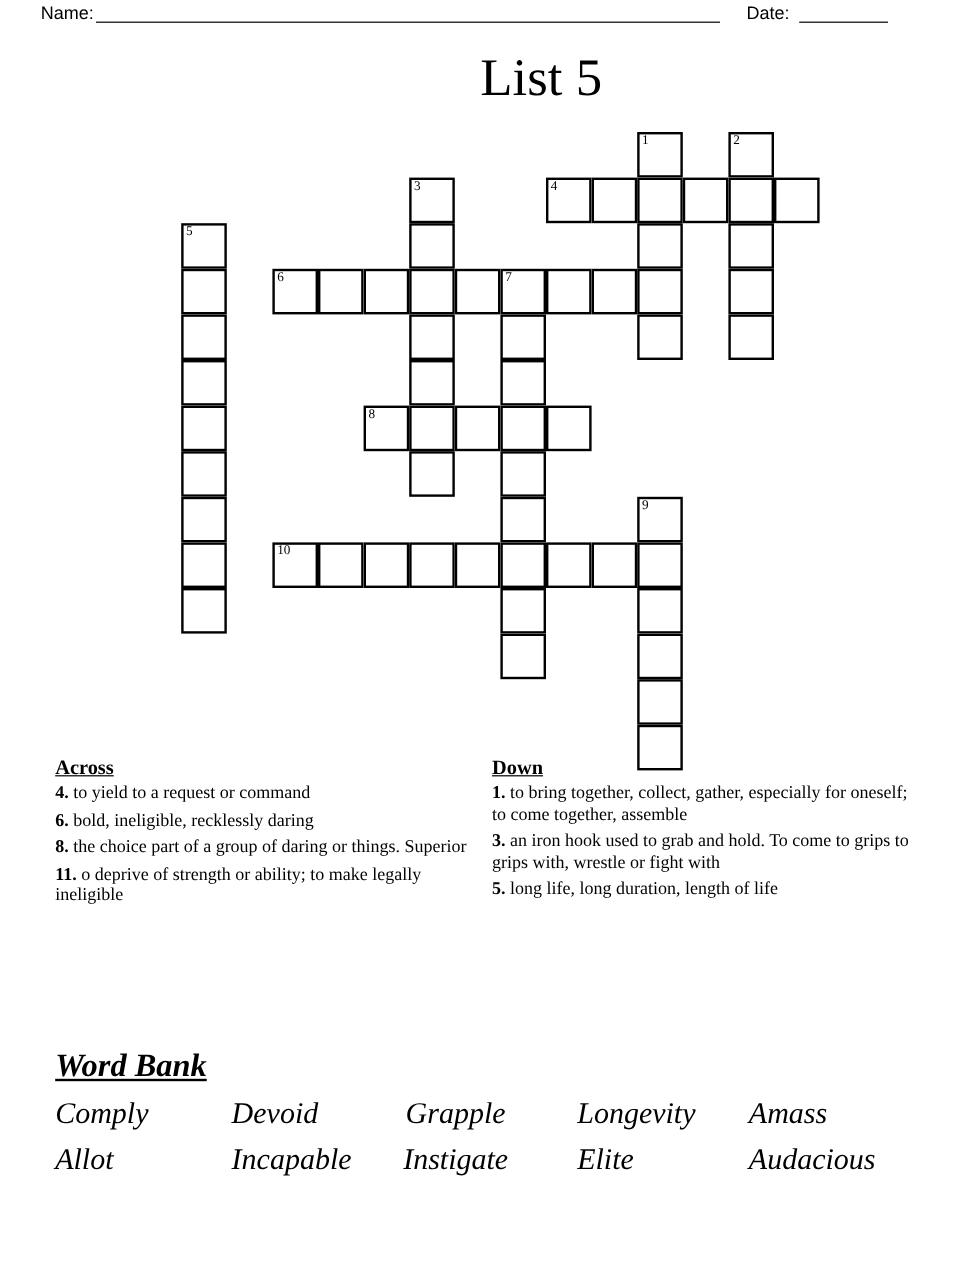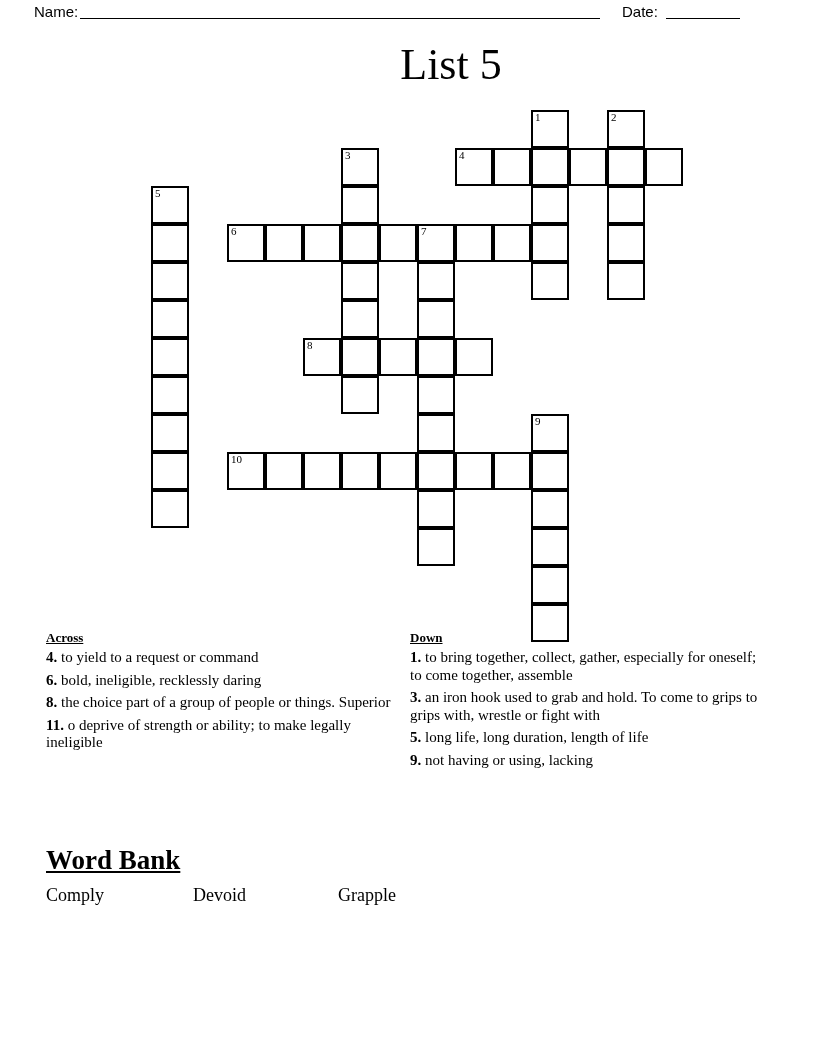--- a/index.html
+++ b/index.html
@@ -40,34 +40,34 @@
   .cell .num{
     position:absolute;left:2px;top:-1px;
     font-size:11px;line-height:12px;
     font-family:"Liberation Serif",serif;
   }
   
   .clues{position:absolute;top:630px;left:0;width:816px;}
   .col-across{position:absolute;left:46px;top:0;width:345px;}
   .col-down{position:absolute;left:410px;top:0;width:360px;}
   .clue-head{
-    font-weight:bold;font-size:13px;text-decoration:underline;
+    font-weight:bold;font-size:17px;text-decoration:underline;
     margin-bottom:3px;
   }
   .clue{
     font-size:15px;line-height:1.17;margin-bottom:5px;
   }
   .clue b{font-weight:bold;}
   
-  .wb{position:absolute;left:46px;top:845px;width:740px;}
+  .wb{position:absolute;left:46px;top:873px;width:740px;font-style:italic;}
   .wb-title{
     font-size:27px;font-weight:bold;text-decoration:underline;
     letter-spacing:0px;margin-bottom:6px;
   }
-  .wb-row{display:flex;font-size:18px;line-height:1.52;}
+  .wb-row{display:flex;font-size:25px;line-height:1.52;}
   .wb-word{display:block;}
   .wb-c0{width:147px;}
   .wb-c1{width:143px;}
   .wb-c2{width:145px;}
   .wb-c3{width:143px;}
   .wb-c4{width:160px;}
 </style>
 </head>
 <body>
 
@@ -163,37 +163,45 @@
     <div class="cell" style="left: 531px; top: 566px;"></div>
     <div class="cell" style="left: 531px; top: 604px;"></div>
   </div>
 
 <div class="clues">
   <div class="col-across">
     <div class="clue-head">Across</div>
     <div id="across-list">
         <div class="clue"><b>4.</b><span> to yield to a request or command</span></div>
         <div class="clue"><b>6.</b><span> bold, ineligible, recklessly daring</span></div>
-        <div class="clue"><b>8.</b><span> the choice part of a group of people or things. Superior</span></div>
+        <div class="clue"><b>8.</b><span> the choice part of a group of daring or things. Superior</span></div>
         <div class="clue"><b>11.</b><span> o deprive of strength or ability; to make legally ineligible</span></div>
       </div>
   </div>
   <div class="col-down">
     <div class="clue-head">Down</div>
     <div id="down-list">
         <div class="clue"><b>1.</b><span> to bring together, collect, gather, especially for oneself; to come together, assemble</span></div>
         <div class="clue"><b>3.</b><span> an iron hook used to grab and hold. To come to grips to grips with, wrestle or fight with</span></div>
         <div class="clue"><b>5.</b><span> long life, long duration, length of life</span></div>
-        <div class="clue"><b>9.</b><span> not having or using, lacking</span></div>
       </div>
   </div>
 </div>
 
 <div class="wb">
   <div class="wb-title">Word Bank</div>
   <div id="wb-rows">
       <div class="wb-row">
         <span class="wb-word wb-c0">Comply</span>
         <span class="wb-word wb-c2">Devoid</span>
         <span class="wb-word wb-c1">Grapple</span>
+        <span class="wb-word wb-c3">Longevity</span>
+        <span class="wb-word wb-c4">Amass</span>
+      </div>
+      <div class="wb-row">
+        <span class="wb-word wb-c0">Allot</span>
+        <span class="wb-word wb-c1">Incapable</span>
+        <span class="wb-word wb-c2">Instigate</span>
+        <span class="wb-word wb-c3">Elite</span>
+        <span class="wb-word wb-c4">Audacious</span>
       </div>
     </div>
 </div>
 
 </body></html>

